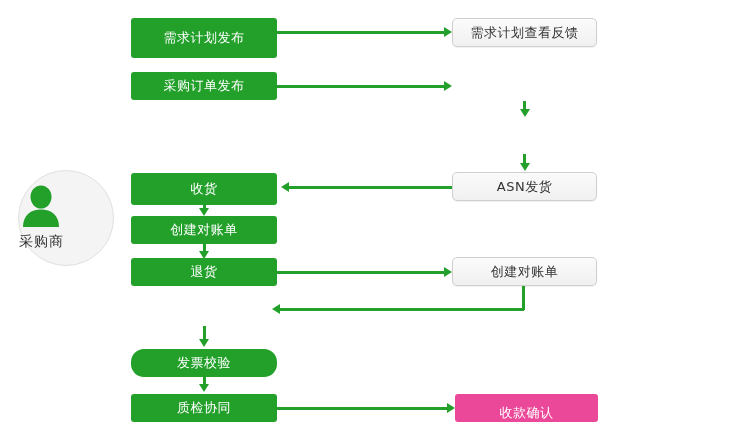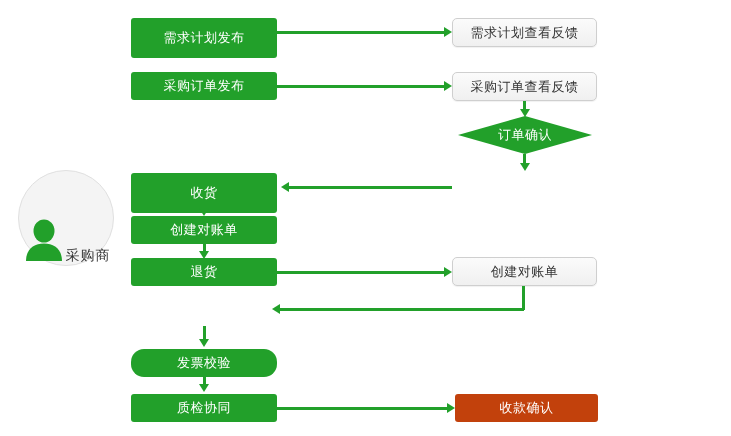--- a/index.html
+++ b/index.html
@@ -26,21 +26,21 @@
     display:flex;align-items:center;justify-content:center;
     box-sizing:border-box;
     font-size:13px;
     white-space:nowrap;
     letter-spacing:.5px;
   }
   .node.green{
     background:#22A02A;color:#ffffff;border-radius:3px;
   }
   .node.red{
-    background:#c2410c;color:#ffffff;border-radius:3px;
+    background:#ec4899;color:#ffffff;border-radius:3px;align-items:flex-end;
   }
   .node.grey{
     background:linear-gradient(#fbfbfb,#f0f0f0);
     color:#333333;
     border:1px solid #cfcfcf;
     border-radius:5px;
     box-shadow:0 1px 1px rgba(0,0,0,.06);
   }
 
   
@@ -54,22 +54,22 @@
   }
   .diamond.green .dlabel{color:#ffffff;}
   .diamond.grey .dlabel{color:#333333;}
 
   
   .actor{
     position:absolute;
     width:96px;height:96px;border-radius:50%;
     background:#f4f4f4;
     border:1px solid #e0e0e0;
-    display:flex;flex-direction:row;
-    align-items:flex-end;justify-content:center;
+    display:flex;flex-direction:column;
+    align-items:flex-start;justify-content:center;
     box-sizing:border-box;
   }
   .actor .aicon{display:block;}
   .actor .alabel{
     font-size:14px;color:#333333;margin-top:2px;letter-spacing:1px;
   }
 </style>
 </head>
 <body>
 
@@ -94,42 +94,36 @@
     <span>需求计划查看反馈</span>
   </div>
 
   <div class="ln lnh" style="left:277px;top:30.5px;width:167px;"></div>
   <div class="arw arw-r" style="left:444px;top:27px;"></div>
 
   <div class="node green" style="left:131px;top:72px;width:146px;height:28px;">
     <span>采购订单发布</span>
   </div>
 
-  <div class="node grey" style="left:452px;top:72px;width:145px;height:29px;">
-    <span>采购订单查看反馈</span>
-  </div>
 
   <div class="ln lnh" style="left:277px;top:84.5px;width:167px;"></div>
   <div class="arw arw-r" style="left:444px;top:81px;"></div>
 
   <div class="ln lnv" style="left:523px;top:101px;height:12px;"></div>
   <div class="arw arw-d" style="left:519.5px;top:109px;"></div>
 
-  <div class="diamond green" style="left:458px;top:116px;width:134px;height:38px;">
-    <svg class="dshape" viewBox="0 0 134 38" preserveAspectRatio="none" aria-hidden="true">
-      <polygon points="67,0 134,19 67,38 0,19" fill="#22A02A"></polygon>
-    </svg>
-    <span class="dlabel">订单确认</span>
-  </div>
 
   <div class="ln lnv" style="left:523px;top:154px;height:11px;"></div>
   <div class="arw arw-d" style="left:519.5px;top:163px;"></div>
 
+  <div class="node grey" style="left:452px;top:172px;width:145px;height:29px;">
+    <span>ASN发货</span>
+  </div>
 
-  <div class="node green" style="left:131px;top:173px;width:146px;height:40px;">
+  <div class="node green" style="left:131px;top:173px;width:146px;height:32px;">
     <span>收货</span>
   </div>
 
   <div class="ln lnh" style="left:289px;top:185.5px;width:163px;"></div>
   <div class="arw arw-l" style="left:281px;top:182px;"></div>
 
   <div class="ln lnv" style="left:202.5px;top:201px;height:9px;"></div>
   <div class="arw arw-d" style="left:199px;top:208px;"></div>
 
   <div class="node green" style="left:131px;top:216px;width:146px;height:28px;">

